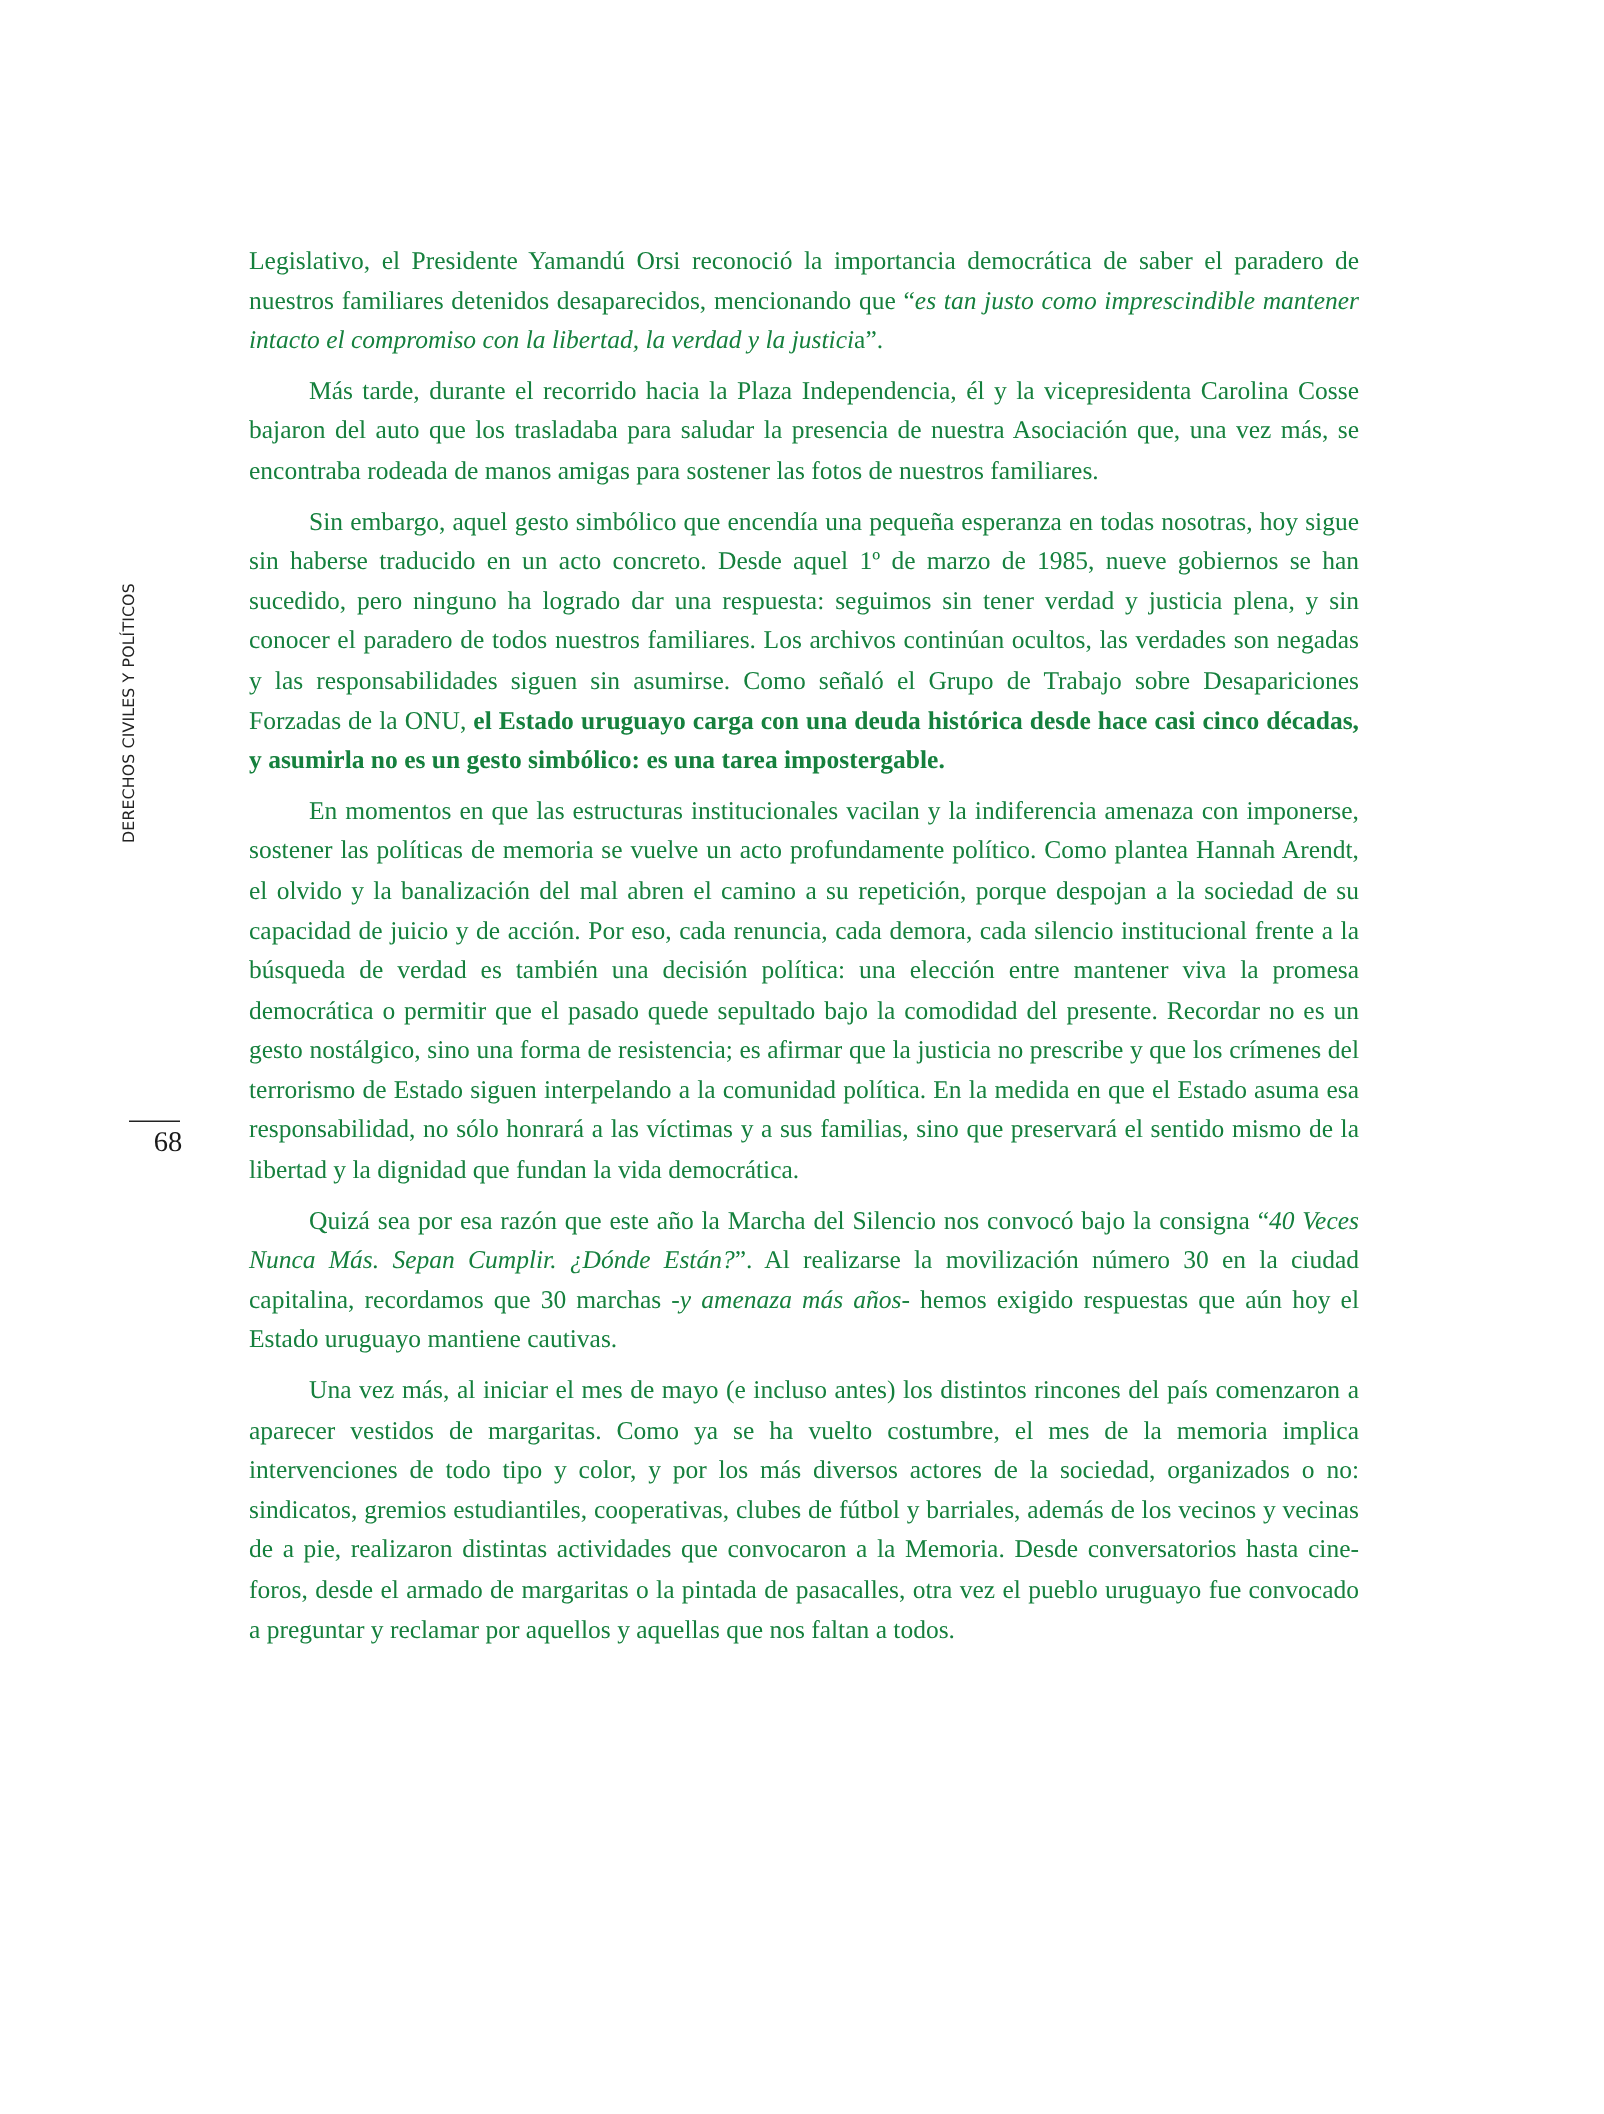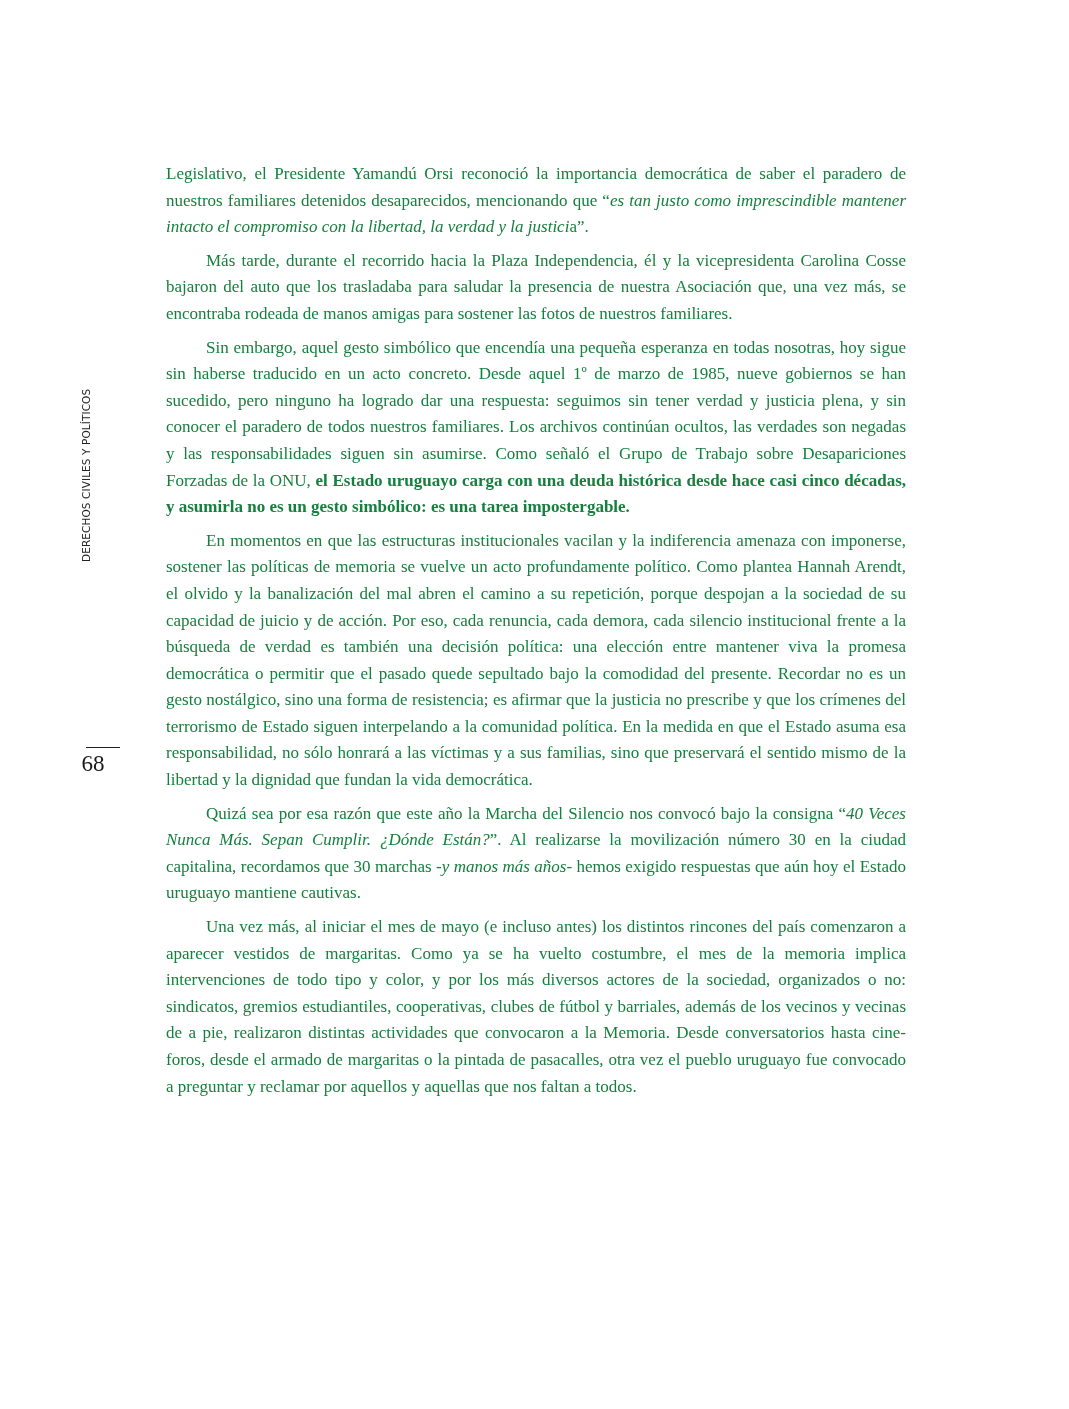--- a/index.html
+++ b/index.html
@@ -15,24 +15,24 @@
     font-size: 10.5px;
     letter-spacing: 0.1px;
     color: #222;
     white-space: nowrap;
   }
   .folio-rule {
     position: absolute; left: 86px; top: 747px; width: 34px; height: 0;
     border-top: 1.3px solid #222;
   }
   .folio {
-    position: absolute; left: 76px; top: 751px; width: 34px;
+    position: absolute; left: 95px; top: 751px; width: 34px;
     text-align: center;
     font-family: "Liberation Serif", serif;
-    font-size: 23px; color: #1a1a1a;
+    font-size: 19px; color: #1a1a1a;
   }
   .body-text {
     position: absolute;
     left: 166px;
     top: 161px;
     width: 740px;
     font-family: "Liberation Serif", serif;
     font-size: 17px;
     line-height: 26.6px;
     color: #15803d;
@@ -59,19 +59,19 @@
     <p>
       <span>Más tarde, durante el recorrido hacia la Plaza Independencia, él y la vicepresidenta Carolina Cosse bajaron del auto que los trasladaba para saludar la presencia de nuestra Asociación que, una vez más, se encontraba rodeada de manos amigas para sostener las fotos de nuestros familiares.</span>
     </p>
     <p>
       <span>Sin embargo, aquel gesto simbólico que encendía una pequeña esperanza en todas nosotras, hoy sigue sin haberse traducido en un acto concreto. Desde aquel 1º de marzo de 1985, nueve gobiernos se han sucedido, pero ninguno ha logrado dar una respuesta: seguimos sin tener verdad y justicia plena, y sin conocer el paradero de todos nuestros familiares. Los archivos continúan ocultos, las verdades son negadas y las responsabilidades siguen sin asumirse. Como señaló el Grupo de Trabajo sobre Desapariciones Forzadas de la ONU, </span><strong>el Estado uruguayo carga con una deuda histórica desde hace casi cinco décadas, y asumirla no es un gesto simbólico: es una tarea impostergable.</strong>
     </p>
     <p>
       <span>En momentos en que las estructuras institucionales vacilan y la indiferencia amenaza con imponerse, sostener las políticas de memoria se vuelve un acto profundamente político. Como plantea Hannah Arendt, el olvido y la banalización del mal abren el camino a su repetición, porque despojan a la sociedad de su capacidad de juicio y de acción. Por eso, cada renuncia, cada demora, cada silencio institucional frente a la búsqueda de verdad es también una decisión política: una elección entre mantener viva la promesa democrática o permitir que el pasado quede sepultado bajo la comodidad del presente. Recordar no es un gesto nostálgico, sino una forma de resistencia; es afirmar que la justicia no prescribe y que los crímenes del terrorismo de Estado siguen interpelando a la comunidad política. En la medida en que el Estado asuma esa responsabilidad, no sólo honrará a las víctimas y a sus familias, sino que preservará el sentido mismo de la libertad y la dignidad que fundan la vida democrática.</span>
     </p>
     <p>
-      <span>Quizá sea por esa razón que este año la Marcha del Silencio nos convocó bajo la consigna “</span><em>40 Veces Nunca Más. Sepan Cumplir. ¿Dónde Están?</em><span>”. Al realizarse la movilización número 30 en la ciudad capitalina, recordamos que 30 marchas </span><em>-y manos más años-</em><span> hemos exigido respuestas que aún hoy el Estado uruguayo mantiene cautivas.</span>
+      <span>Quizá sea por esa razón que este año la Marcha del Silencio nos convocó bajo la consigna “</span><em>40 Veces Nunca Más. Sepan Cumplir. ¿Dónde Están?</em><span>”. Al realizarse la movilización número 30 en la ciudad capitalina, recordamos que 30 marchas </span><em>-y amenaza más años-</em><span> hemos exigido respuestas que aún hoy el Estado uruguayo mantiene cautivas.</span>
     </p>
     <p>
       <span>Una vez más, al iniciar el mes de mayo (e incluso antes) los distintos rincones del país comenzaron a aparecer vestidos de margaritas. Como ya se ha vuelto costumbre, el mes de la memoria implica intervenciones de todo tipo y color, y por los más diversos actores de la sociedad, organizados o no: sindicatos, gremios estudiantiles, cooperativas, clubes de fútbol y barriales, además de los vecinos y vecinas de a pie, realizaron distintas actividades que convocaron a la Memoria. Desde conversatorios hasta cine-foros, desde el armado de margaritas o la pintada de pasacalles, otra vez el pueblo uruguayo fue convocado a preguntar y reclamar por aquellos y aquellas que nos faltan a todos.</span>
     </p>
   </div>
 </div>
 
 </body></html>

